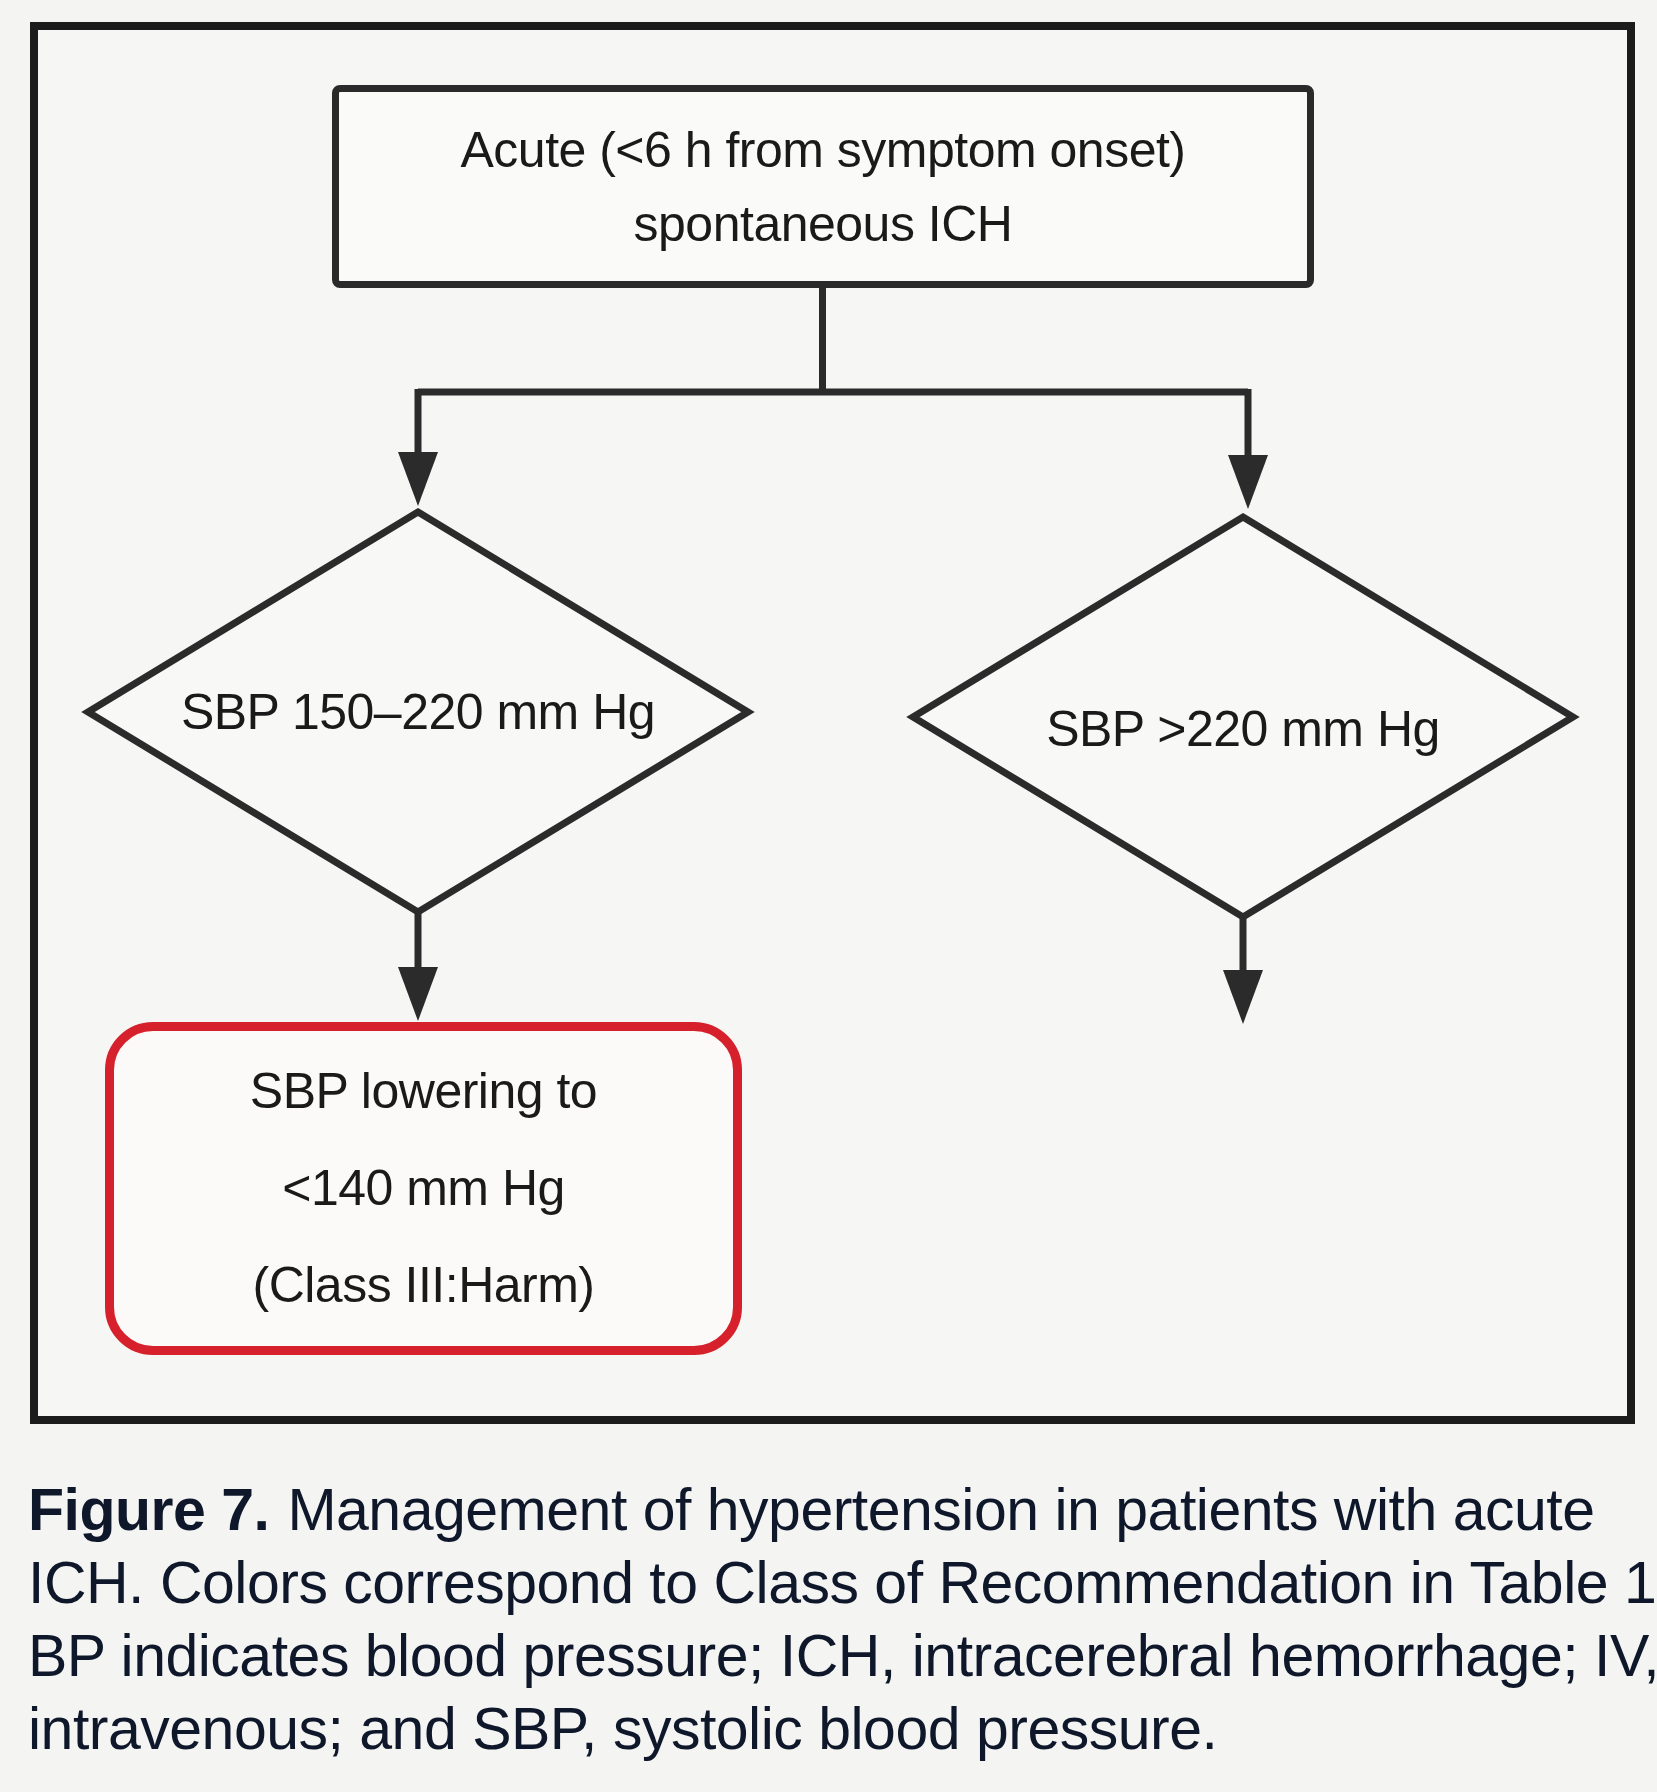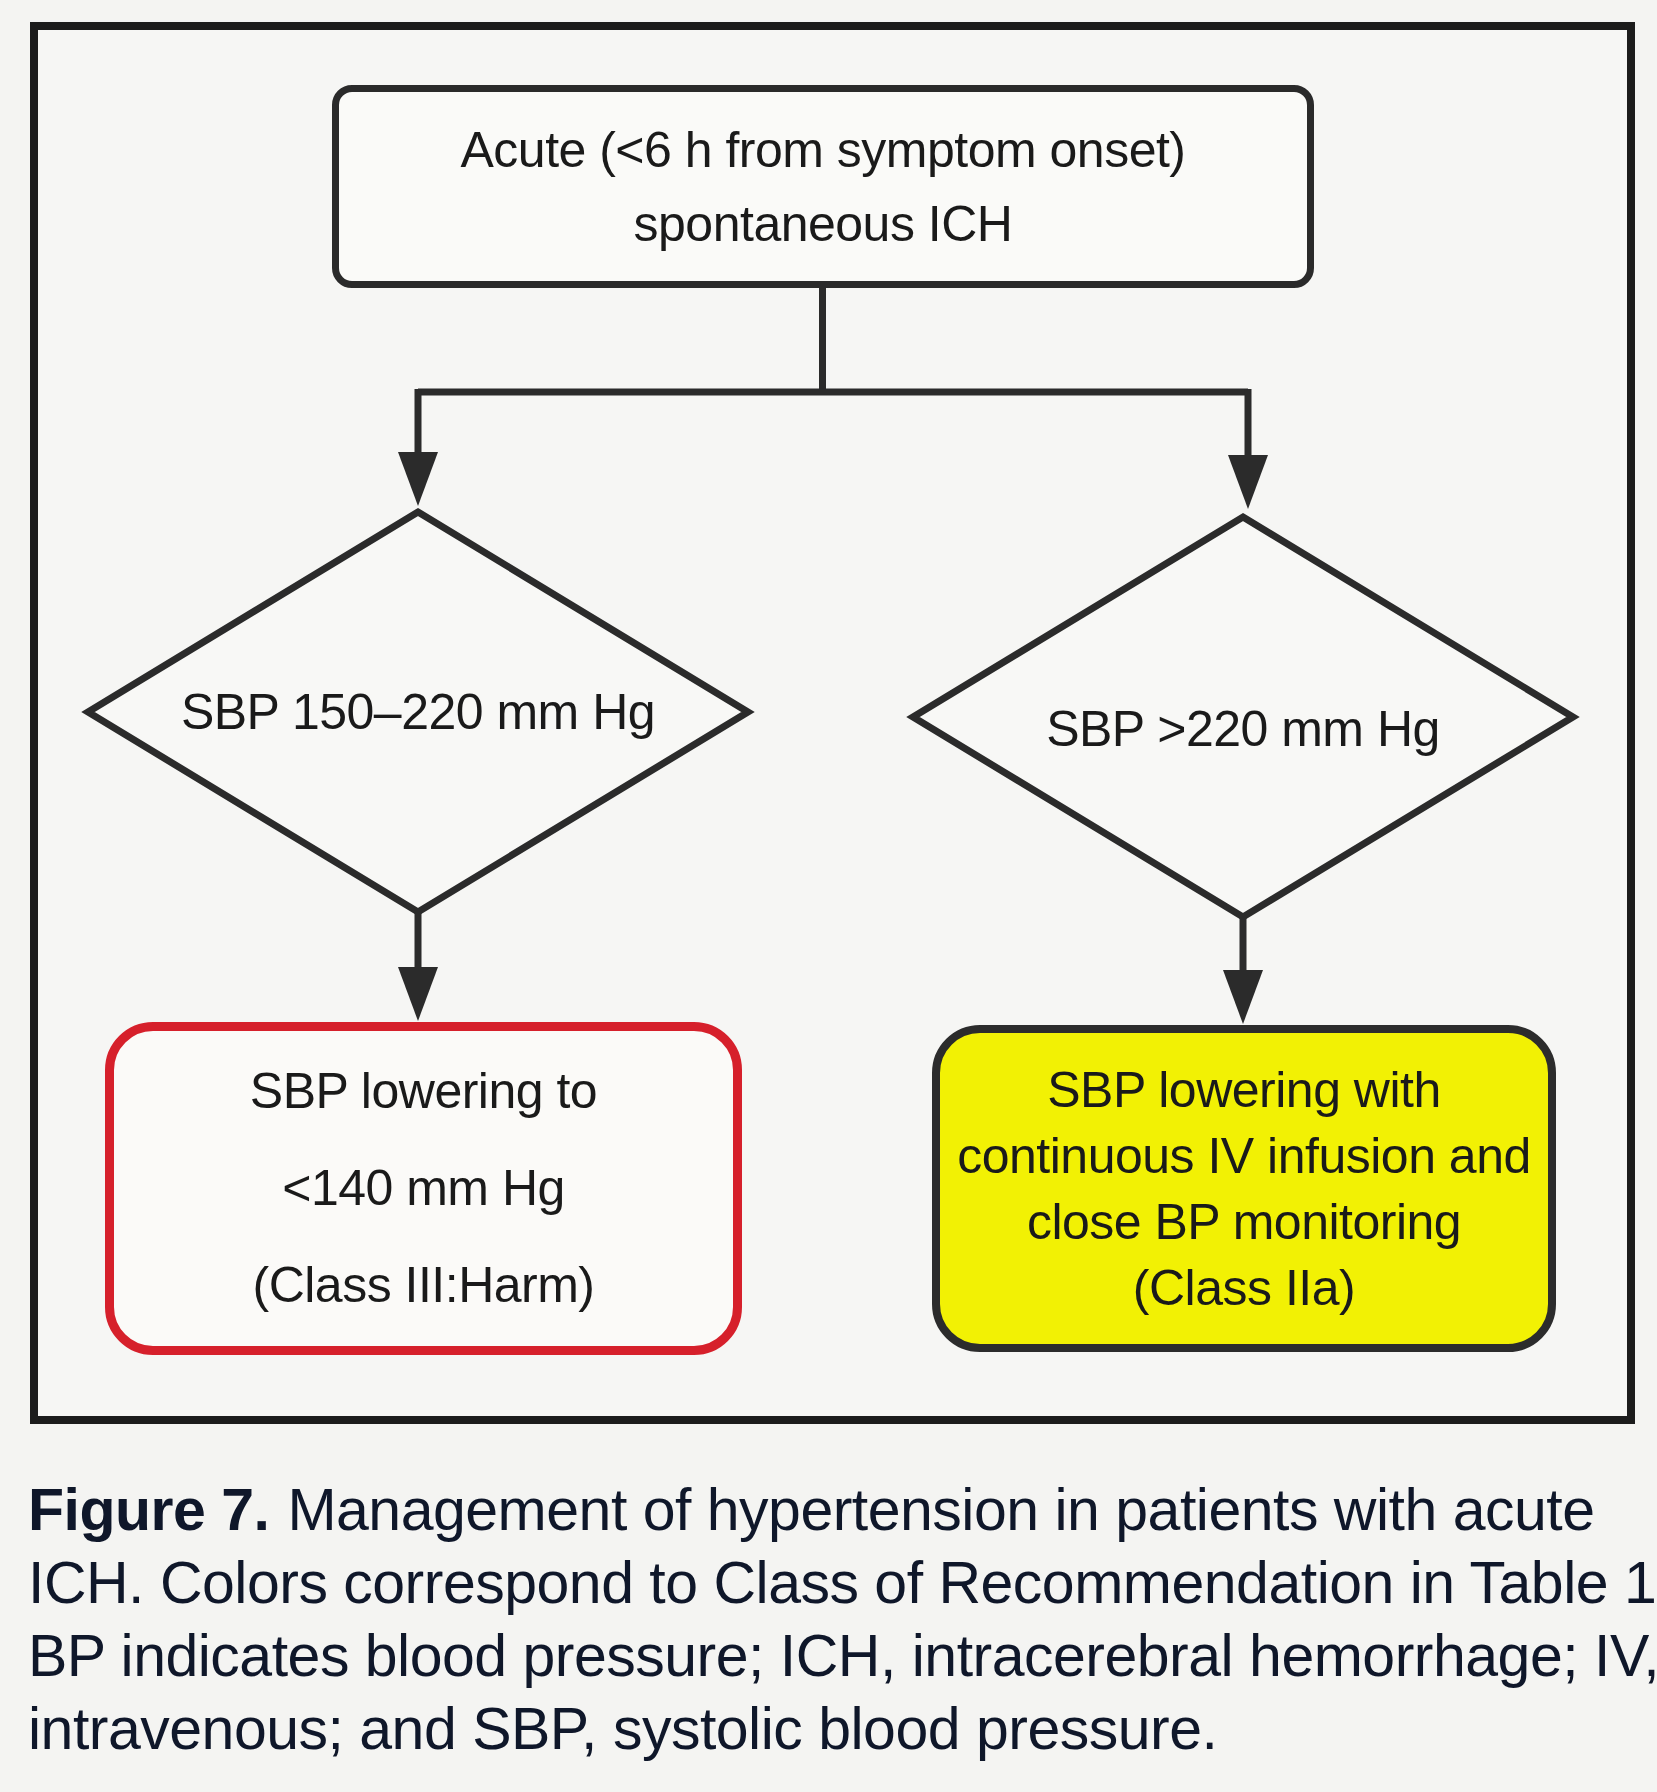--- a/index.html
+++ b/index.html
@@ -19,21 +19,21 @@
     box-sizing:content-box;
   }
   .node-text{
     font-size:50px;
     letter-spacing:-0.5px;
     color:#1a1a1a;
     text-align:center;
   }
   #start-box{
     position:absolute;left:332px;top:85px;width:982px;height:203px;
-    border:7px solid #2a2a2a;border-radius:20px;
+    border:7px solid #2a2a2a;border-radius:8px;
     background:#fafaf8;
     display:flex;flex-direction:column;justify-content:center;align-items:center;
     box-sizing:border-box;
     line-height:74px;
     z-index:2;
   }
   #connector-layer{
     position:absolute;left:0;top:0;width:1657px;height:1792px;
     z-index:1;pointer-events:none;
   }
@@ -107,26 +107,20 @@
   <div id="decision-right-label" class="diamond-label node-text">
     <span>SBP &gt;220 mm Hg</span>
   </div>
 
   <div id="outcome-left" class="node-text">
     <div>SBP lowering to</div>
     <div>&lt;140 mm Hg</div>
     <div>(Class III:Harm)</div>
   </div>
 
-  <div id="outcome-right" class="node-text">
-    <div>SBP lowering with</div>
-    <div>continuous IV infusion and</div>
-    <div>close BP monitoring</div>
-    <div>(Class IIa)</div>
-  </div>
 
   <div id="caption">
     <div class="cap-line">
       <span class="fig-label">Figure 7.</span><span>Management of hypertension in patients with acute</span>
     </div>
     <div class="cap-line">ICH. Colors correspond to Class of Recommendation in Table 1.</div>
     <div class="cap-line">BP indicates blood pressure; ICH, intracerebral hemorrhage; IV,</div>
     <div class="cap-line">intravenous; and SBP, systolic blood pressure.</div>
   </div>
 

